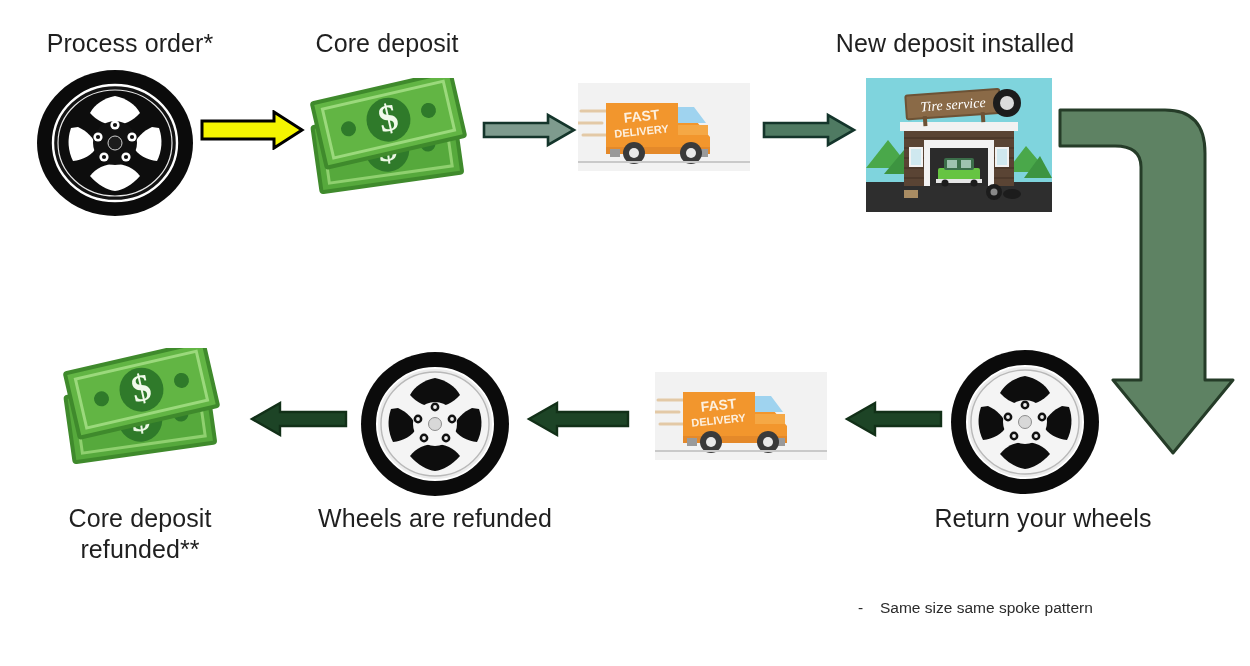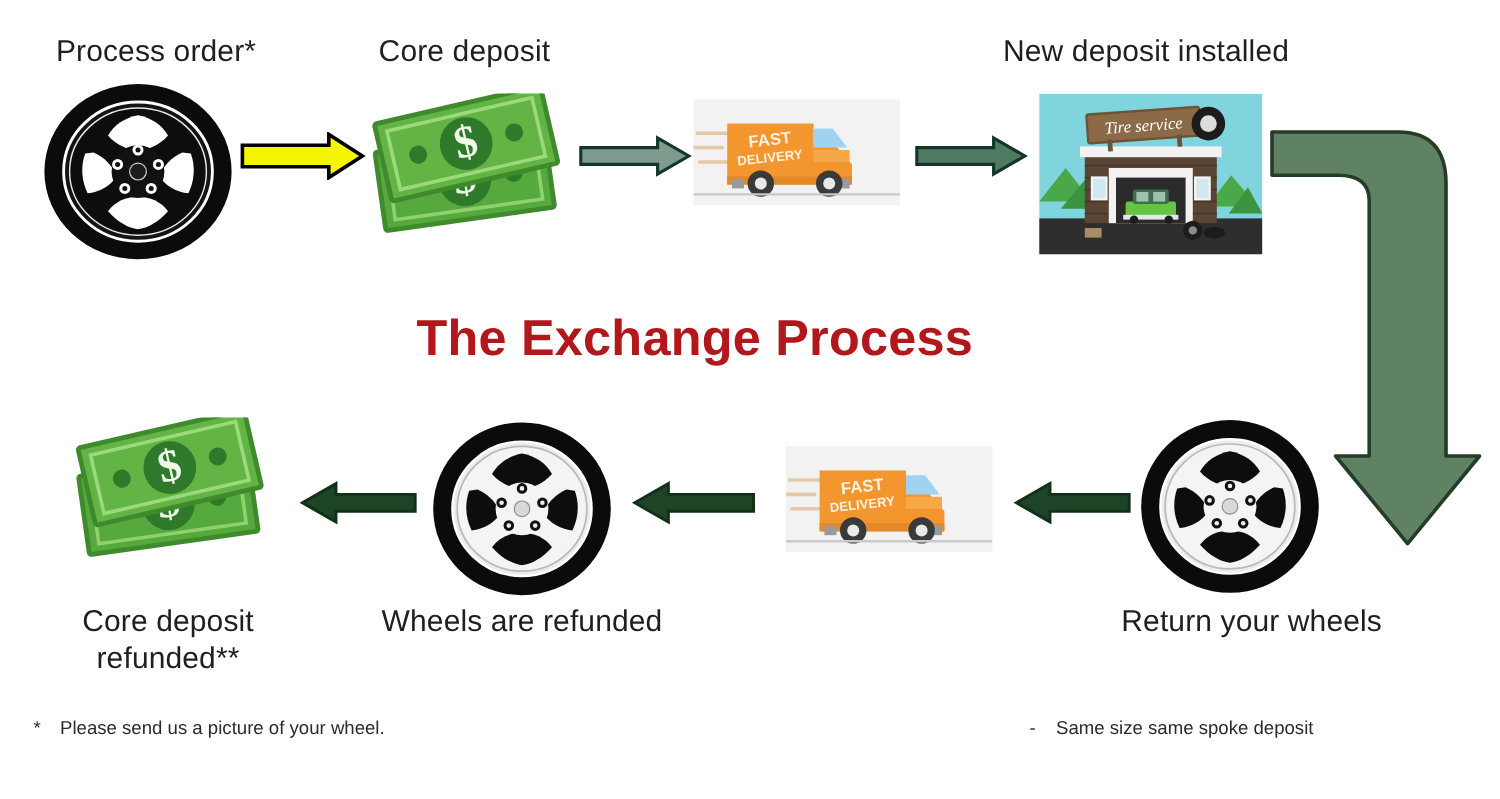--- a/index.html
+++ b/index.html
@@ -229,21 +229,20 @@
                L178 275
                L118 348
                L58 275
                L86 275
                L86 62
                Q86 41 60 41
                L5 41 Z" fill="#5e8263" stroke="#253c28" stroke-width="3" stroke-linejoin="round"></path>
     </svg>
   </div>
 
-  <div class="title" style="left:347px; top:258px;">The Exchange Process</div>
 
   <div class="wheel" style="left:950px; top:348px;">
     <svg width="150" height="148" viewBox="0 0 150 148">
       <ellipse cx="75" cy="74" rx="74" ry="72" fill="#0b0b0b"></ellipse>
       <ellipse cx="75" cy="74" rx="58" ry="56" fill="#ececec" stroke="#ffffff" stroke-width="2"></ellipse>
       <ellipse cx="75" cy="74" rx="54" ry="52" fill="#f4f4f4" stroke="#b9b9b9" stroke-width="1.4"></ellipse>
       <g fill="#0d0d0d">
         <path d="M75 28 C64 30 55 36 50 45 C57 53 66 57 75 57 C84 57 93 53 100 45 C95 36 86 30 75 28 Z"></path>
         <path d="M31 59 C27 70 28 82 33 92 C43 91 52 86 57 78 C54 69 47 62 38 58 Z"></path>
         <path d="M119 59 C123 70 122 82 117 92 C107 91 98 86 93 78 C96 69 103 62 112 58 Z"></path>
@@ -357,21 +356,18 @@
         <text x="85" y="52" font-family="'Liberation Serif',serif" font-size="38" font-weight="bold" fill="#f0faea" text-anchor="middle">$</text>
         <circle cx="44" cy="41" r="7.5" fill="#2f7a2a"></circle>
         <circle cx="126" cy="41" r="7.5" fill="#2f7a2a"></circle>
       </g>
     </svg>
   </div>
 
   <div class="step-label" style="left:25px; top:503px; width:230px;">Core deposit
 refunded**</div>
 
-  <div class="note" style="left:28px; top:595px;">
-    <span class="mk">*</span><span>Please send us a picture of your wheel.</span>
-  </div>
 
   <div class="note" style="left:858px; top:595px;">
-    <span class="mk">-</span><span>Same size same spoke deposit</span>
+    <span class="mk">-</span><span>Same size same spoke pattern</span>
   </div>
 
 </div>
 
 </body></html>

